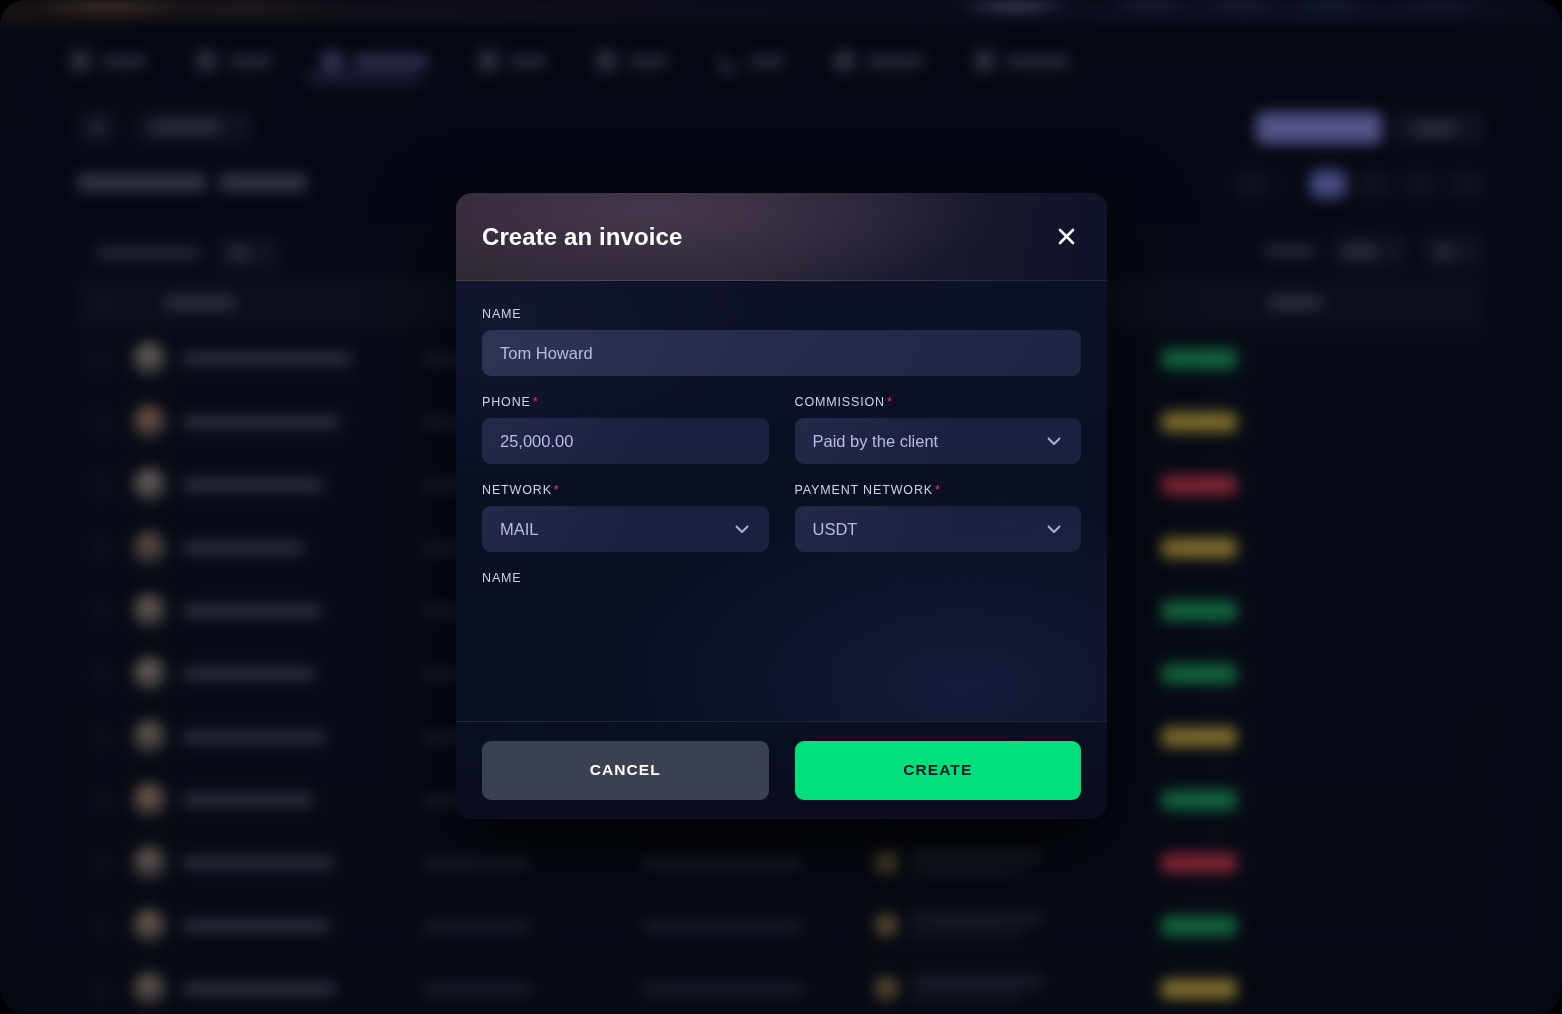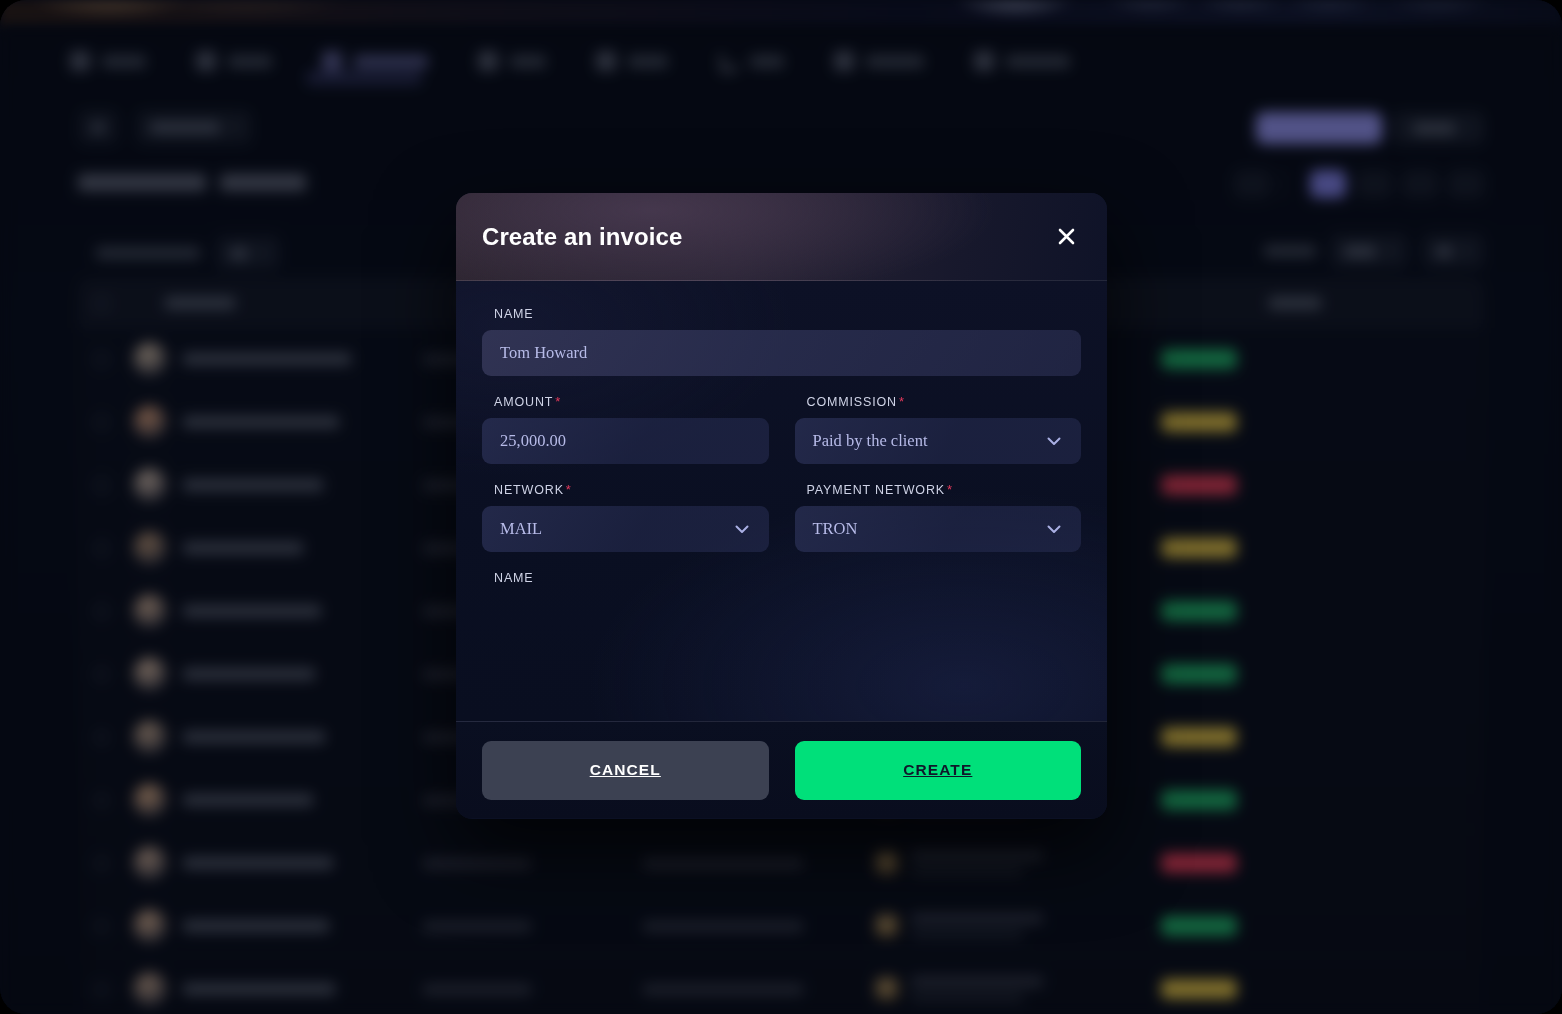--- a/index.html
+++ b/index.html
@@ -202,33 +202,32 @@
       radial-gradient(380px 200px at 8% 10%, rgba(26,30,60,.45), transparent 75%),
       linear-gradient(180deg, #0d1126 0%, #0a0f22 55%, #090e20 100%);
     border-bottom: 1px solid rgba(255,255,255,.085);
   }
 
   .field-label {
     font-size: 12.5px;
     letter-spacing: .85px;
     color: #cfd3e6;
     margin-bottom: 9px;
-    display: flex; align-items: flex-start; gap: 2px; margin-left: 12px;
+    display: flex; align-items: flex-start; gap: 2px;
   }
   .req { color: #e2395b; font-size: 13px; line-height: 1; }
 
   .control {
     height: 46px;
     border-radius: 9px;
     background: linear-gradient(120deg, rgba(44,50,88,.72) 0%, rgba(36,42,78,.62) 55%, rgba(40,46,84,.55) 100%);
     display: flex; align-items: center;
     padding: 0 18px;
     font-size: 16.5px;
     color: #b7bbe8;
-    font-family: Liberation Serif, serif;
   }
   .control.name-field {
     background: linear-gradient(120deg, rgba(56,58,92,.80) 0%, rgba(48,52,88,.72) 50%, rgba(44,48,84,.62) 100%);
   }
   .control.select { justify-content: space-between; cursor: pointer; padding-right: 16px; }
   .control.select svg { display: block; }
 
   .grid2 { display: grid; grid-template-columns: 1fr 1fr; gap: 26px; }
   .mt22 { margin-top: 19px; }
 
@@ -238,21 +237,20 @@
     align-items: center;
     padding: 0 26px;
     background: linear-gradient(180deg, #0a0f21 0%, #090d1e 100%);
   }
   .btn {
     height: 59px; border-radius: 9px;
     display: flex; align-items: center; justify-content: center;
     font-size: 15.5px; font-weight: 700; letter-spacing: 1.1px;
     cursor: pointer; border: none;
     font-family: "Liberation Sans", sans-serif;
-    text-decoration: underline;
   }
   .btn-cancel { background: #3c4152; color: #ffffff; }
   .btn-create { background: #00e07a; color: #0f172a; }
 </style>
 </head>
 <body>
 
 <div class="app-shell">
 
   <div class="chrome-strip"></div>
@@ -586,21 +584,21 @@
       <div>
         <div class="field-label">
           <span>NAME</span>
         </div>
         <div class="control name-field">Tom Howard</div>
       </div>
 
       <div class="grid2 mt22">
         <div>
           <div class="field-label">
-            <span>AMOUNT</span>
+            <span>PHONE</span>
             <span class="req">*</span>
           </div>
           <div class="control">25,000.00</div>
         </div>
 
         <div>
           <div class="field-label">
             <span>COMMISSION</span>
             <span class="req">*</span>
           </div>
@@ -630,21 +628,21 @@
             </span>
           </div>
         </div>
 
         <div>
           <div class="field-label">
             <span>PAYMENT NETWORK</span>
             <span class="req">*</span>
           </div>
           <div class="control select">
-            <span>TRON</span>
+            <span>USDT</span>
             <span>
               <svg width="22" height="22" viewBox="0 0 22 22">
                 <path d="M5.5 8.5 L11 14 L16.5 8.5" fill="none" stroke="#aab0e4" stroke-width="2" stroke-linecap="round" stroke-linejoin="round"></path>
               </svg>
             </span>
           </div>
         </div>
       </div>
 
       <div class="grid2 mt22">

